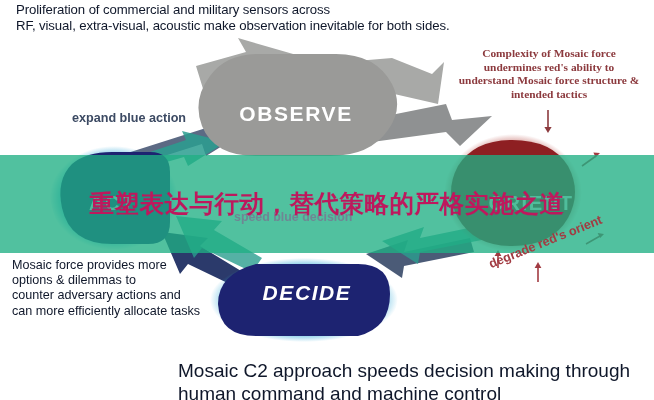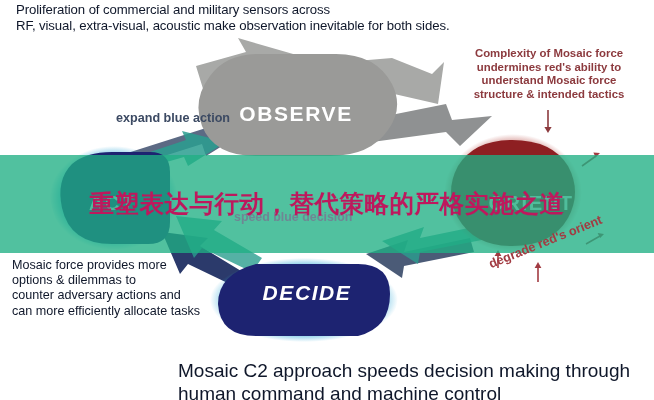--- a/index.html
+++ b/index.html
@@ -30,40 +30,40 @@
     letter-spacing:-0.1px;
   }
   #cap-complexity{
     left:456px;top:47px;
     width:186px;
     text-align:center;
     font-size:11.4px;
     color:#8c3a3e;
     line-height:1.2;
     font-weight:600;
+    font-family:Liberation Serif, serif;
   }
   #cap-mosaic-force{
     left:12px;top:258px;
     font-size:12.6px;
     line-height:1.21;
   }
   #cap-mosaic-c2{
     left:178px;top:360px;
     font-size:19px;
     line-height:1.21;
   }
   .small-lbl{
     position:absolute;
     font-weight:bold;
   }
   #lbl-expand{
     left:72px;top:111px;
     font-size:12.6px;
     color:#3c4a63;
-    margin-left:44px;
   }
   #lbl-speed{
     left:234px;top:210px;
     font-size:12.4px;
     color:#6f8694;
     font-weight:bold;
   }
   #lbl-degrade{
     left:487px;top:258px;
     font-size:12.6px;

